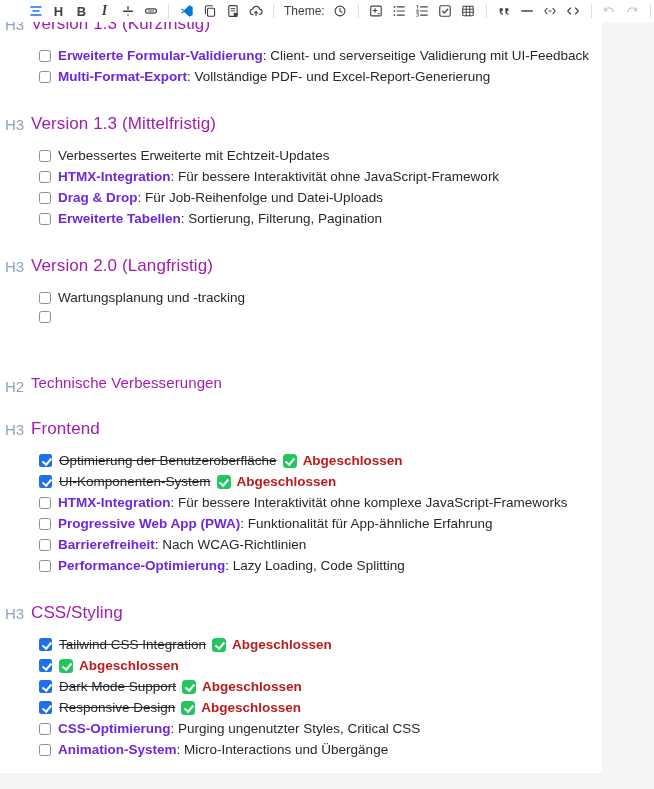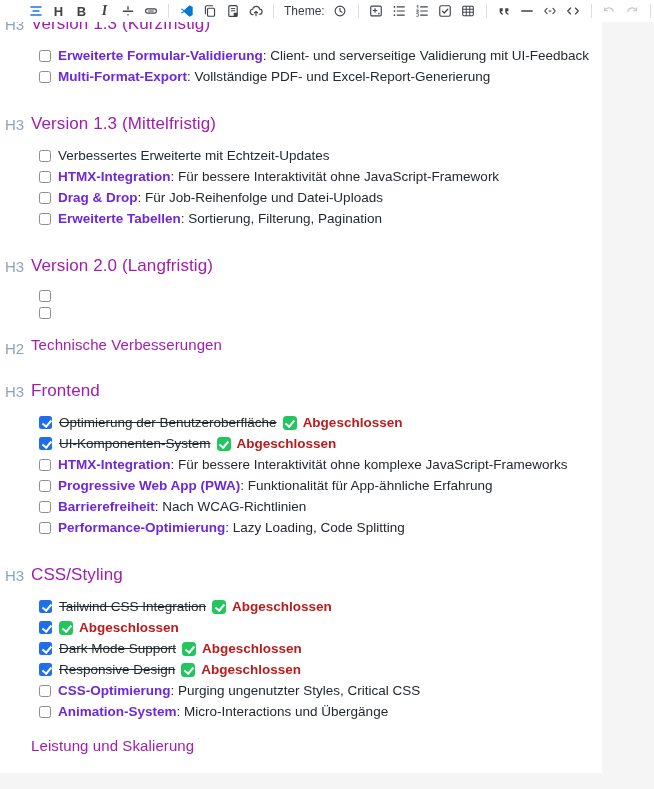--- a/index.html
+++ b/index.html
@@ -27,21 +27,21 @@
   .tb-icon.disabled { color:#c5c8cd; cursor:default; }
   .tb-sep { width:1px; height:14px; background:#dcdee3; flex:none; margin:0 2px; }
   .tb-label { font-size:12px; color:#3a3e44; flex:none; }
 
   
   .doc { position:absolute; top:0; left:0; width:602px; height:773px; z-index:1;
          background:#fff; padding:14px 0 0 0; cursor:text; }
 
   .heading { position:relative; padding-left:31px; margin:27px 0 11px 0; }
   .heading:first-child { margin-top:0; }
-  .heading.h2 { margin-top:15px; }
+  .heading.h2 { margin-top:49px; }
   .gutter-label { position:absolute; left:5px; top:2px; font-size:15px; color:#8fa3bf; }
   .heading.h2 .gutter-label { top:4px; }
   .heading-text { font-weight:400; color:#a21caf; letter-spacing:.1px; }
   .heading.h3 .heading-text { font-size:17px; }
   .heading.h2 .heading-text { font-size:15px; }
 
   .task-item { display:flex; align-items:center; gap:7px; padding:2.5px 0 2.5px 39px; }
   .cb { width:12px; height:12px; border:1px solid #8b8f94; border-radius:2.5px; background:#fff; flex:none; cursor:pointer; }
   .cb.checked { width:13px; height:13px; border:none; background:#1f6feb; position:relative; }
   .cb.checked::after { content:""; position:absolute; left:4.5px; top:1.5px; width:3.5px; height:7px;
@@ -96,20 +96,23 @@
       </div>
       <div class="task-item">
         <span class="cb"></span>
         <span class="task-text">
           <span><span class="lead">Erweiterte Tabellen</span>: Sortierung, Filterung, Pagination</span>
         </span>
       </div>
       <div class="heading h3"><span class="gutter-label">H3</span><span class="heading-text">Version 2.0 (Langfristig)</span></div>
       <div class="task-item">
         <span class="cb"></span>
+        <span class="task-text">
+          <span>Wartungsplanung und -tracking</span>
+        </span>
       </div>
       <div class="task-item">
         <span class="cb"></span>
       </div>
       <div class="heading h2"><span class="gutter-label">H2</span><span class="heading-text">Technische Verbesserungen</span></div>
       <div class="heading h3"><span class="gutter-label">H3</span><span class="heading-text">Frontend</span></div>
       <div class="task-item">
         <span class="cb checked"></span>
         <span class="task-text">
           <span class="strike">Optimierung der Benutzeroberfläche</span>

